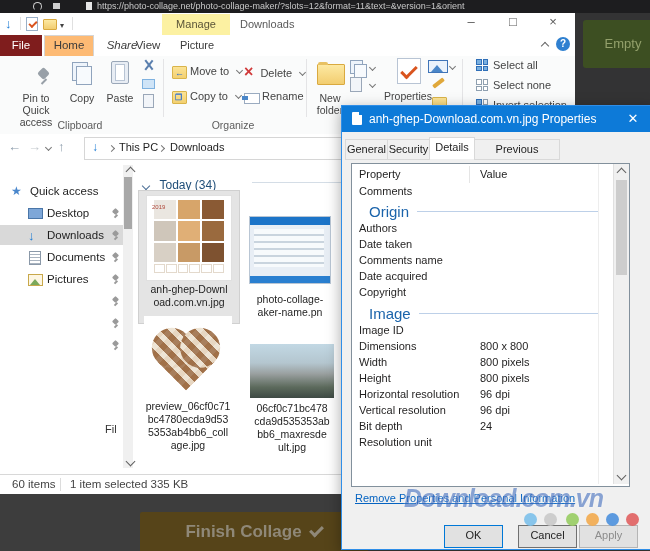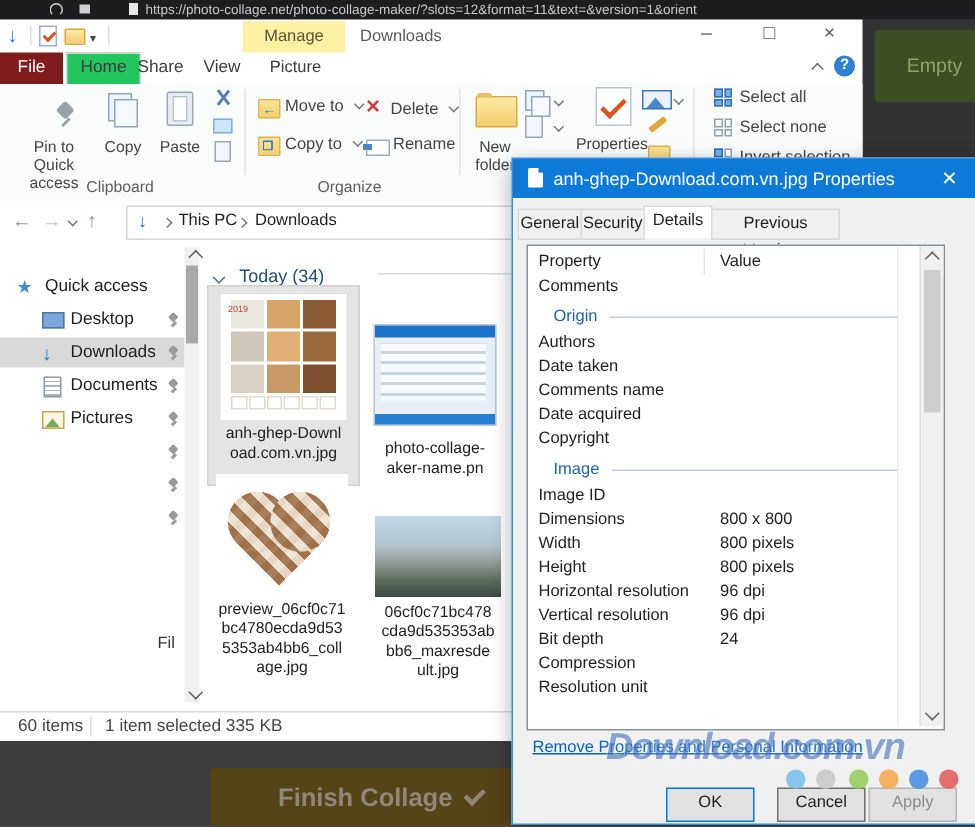--- a/index.html
+++ b/index.html
@@ -28,21 +28,21 @@
   .wctl{top:0;width:28px;height:20px;text-align:center;line-height:18px;color:#5a5a5a;font-size:13px;}
   .qdown{left:5px;top:3px;font-size:13px;font-weight:bold;color:#1c7bd4;}
   .qsep{top:4px;width:1px;height:13px;background:#e0e0e0;}
   .qcheck{left:26px;top:4px;width:10px;height:12px;border:1px solid #9ab0c8;background:#fff;}
   .qcheck i{position:absolute;left:2px;top:3px;width:6px;height:3px;border-left:2px solid #d9541e;border-bottom:2px solid #d9541e;transform:rotate(-45deg);}
   .qfold{left:43px;top:6px;width:12px;height:9px;background:linear-gradient(#fde9a2,#f2cd70);border:1px solid #d9a93f;border-radius:1px;}
   .qcust{left:60px;top:8px;font-size:8px;color:#444;}
   
   .etab{top:22px;height:21px;font-size:11.5px;text-align:center;line-height:21px;color:#3b3b3b;}
   .etab.file{background:#7f1d1d;color:#fff;}
-  .etab.sel{background:#22c55e;border:1px solid #d5d5d5;border-bottom:none;line-height:19px;}
+  .etab.sel{background:#fdba74;border:1px solid #d5d5d5;border-bottom:none;line-height:19px;}
   .helpq{left:556px;top:24px;width:14px;height:14px;border-radius:50%;background:#2f80d0;color:#fff;
          font-size:10px;font-weight:bold;text-align:center;line-height:14px;}
   
   .ribbon{left:0;top:43px;width:575px;height:78px;background:#fafbfb;border-bottom:1px solid #e0e0e0;}
   .rsep{top:3px;width:1px;height:58px;background:#e4e4e6;}
   .rlbl{top:63px;font-size:10.5px;color:#5c5c5c;text-align:center;}
   .bigbtn{font-size:10.5px;color:#444;text-align:center;}
   .pinicon{left:24px;top:7px;width:18px;height:18px;}
   .pinicon i{position:absolute;left:5px;top:2px;width:9px;height:9px;background:#98a0a8;border-radius:2px;transform:rotate(45deg);}
   .pinicon b{position:absolute;left:9px;top:11px;width:2px;height:7px;background:#98a0a8;transform:rotate(45deg);}
@@ -133,21 +133,21 @@
   .dtab.sel{top:31px;height:21px;background:#fff;border-bottom:none;}
   .plistbox{left:9px;top:57px;width:277px;height:322px;background:#fff;border:1px solid #82909c;overflow:hidden;}
   .phead{position:absolute;left:0;top:0;width:100%;height:21px;background:#fff;font-size:11px;color:#1e1e1e;}
   .pcol1{position:absolute;left:7px;top:4px;} .pcol2{position:absolute;left:128px;top:4px;}
   .colsep{position:absolute;top:2px;width:1px;height:17px;background:#e5e5e5;}
   .collong{position:absolute;left:246px;top:0;width:1px;height:320px;background:#ededed;}
   .prows{position:absolute;left:0;top:21px;width:260px;}
   .prow{position:relative;height:16px;line-height:16px;font-size:11px;color:#201f1f;}
   .prow .lbl{position:absolute;left:7px;} .prow .val{position:absolute;left:128px;}
   .rclip{height:13px;overflow:hidden;} .rclip .lbl{position:relative;left:7px;top:-4px;font-size:11px;color:#201f1f;}
-  .psec{display:flex;align-items:center;height:18px;margin-top:4px;font-size:11px;color:#1b64ab;}
+  .psec{display:flex;align-items:center;height:18px;margin-top:4px;font-size:15px;color:#1b64ab;}
   .psec span{margin-left:17px;} .psec .rule{flex:1;height:1px;background:#bdd0e8;margin:0 14px 0 8px;}
   .vscroll{position:absolute;left:261px;top:0;width:15px;height:320px;background:#f0f0f0;border-left:1px solid #e0e0e0;}
   .vthumb{position:absolute;left:2px;top:16px;width:11px;height:95px;background:#cdcdcd;}
   .sarrow{position:absolute;left:4px;width:6px;height:6px;border-right:1.5px solid #606060;border-bottom:1.5px solid #606060;}
   .dlink{font-size:11px;color:#0563c1;text-decoration:underline;white-space:nowrap;}
   .dbtn{top:419px;width:57px;height:21px;background:#e1e1e1;border:1px solid #707070;font-size:11px;color:#1e1e1e;
         text-align:center;line-height:19px;}
   .dbtn.ok{border:1px solid #0078d7;}
   .dbtn.dis{color:#8c8c8c;border-color:#b5b5b5;}
   
@@ -188,21 +188,21 @@
     <div class="abs qcust">▾</div>
     <div class="abs qsep" style="left:72px;"></div>
     <div class="abs manage">Manage</div>
     <div class="abs wtitle">Downloads</div>
     <div class="abs wctl" style="left:457px;">–</div>
     <div class="abs wctl" style="left:499px;">□</div>
     <div class="abs wctl" style="left:539px;">×</div>
 
     <div class="abs etab file" style="left:0;width:42px;">File</div>
     <div class="abs etab sel" style="left:44px;width:48px;">Home</div>
-    <div class="abs etab" style="left:89px;width:36px;">Share</div>
+    <div class="abs etab" style="left:104px;width:36px;font-style:italic;">Share</div>
     <div class="abs etab" style="left:132px;width:32px;">View</div>
     <div class="abs etab" style="left:166px;width:62px;font-size:11px;">Picture Tools</div>
     <span class="abs chev up" style="left:542px;top:30px;"></span>
     <div class="abs helpq">?</div>
 
     <div class="abs ribbon">
 
       <div class="abs bigbtn" style="left:10px;top:4px;width:52px;">
         <div class="abs pinicon">
             <i></i>
@@ -544,24 +544,20 @@
           </div>
         <div class="prow">
             <span class="lbl">Vertical resolution</span>
             <span class="val">96 dpi</span>
           </div>
         <div class="prow">
             <span class="lbl">Bit depth</span>
             <span class="val">24</span>
           </div>
         <div class="prow">
-            <span class="lbl">Compression</span>
-            <span class="val"></span>
-          </div>
-        <div class="prow">
             <span class="lbl">Resolution unit</span>
             <span class="val"></span>
           </div>
       </div>
       <div class="vscroll">
         <span class="sarrow" style="top:5px;transform:rotate(-135deg);"></span>
         <div class="vthumb"></div>
         <span class="sarrow" style="top:308px;transform:rotate(45deg);"></span>
       </div>
     </div>

